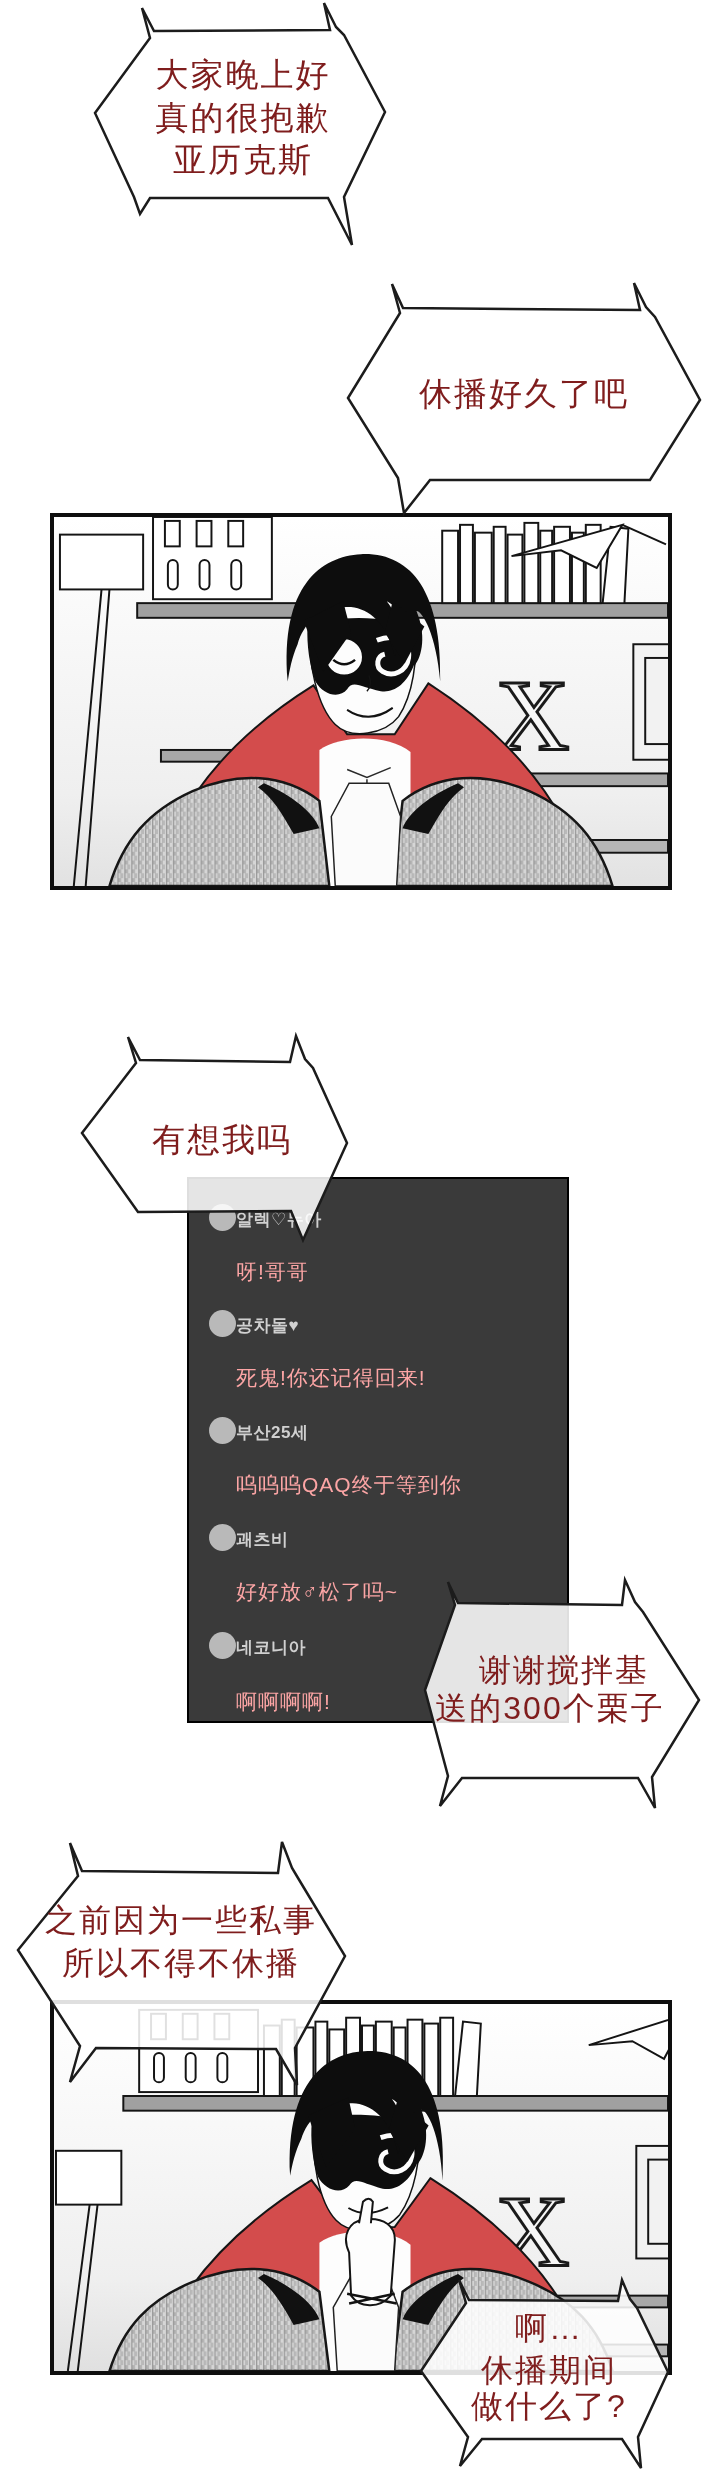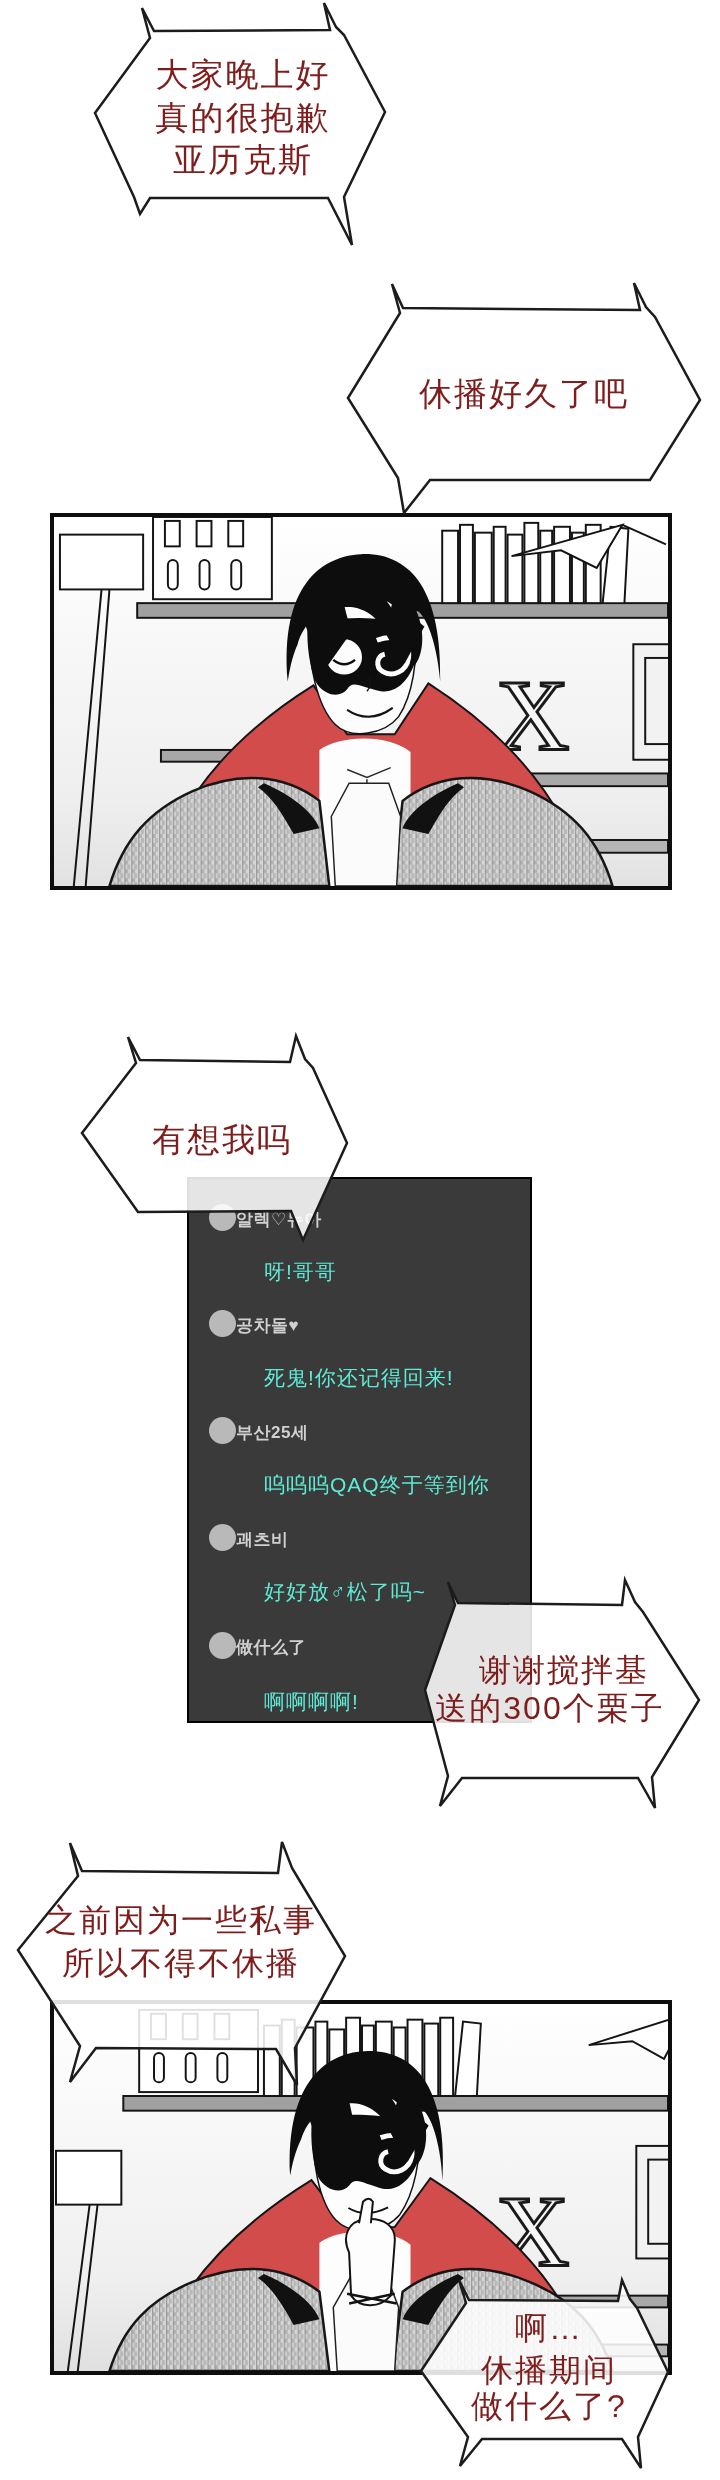--- a/index.html
+++ b/index.html
@@ -2,26 +2,26 @@
 <html><head>
 <meta charset="utf-8">
 <style>
   html,body{margin:0;padding:0;background:#ffffff;}
   .page{position:relative;width:720px;height:2480px;background:#ffffff;overflow:hidden;
         font-family:"Liberation Sans","DejaVu Sans",sans-serif;}
   .panel{position:absolute;box-sizing:border-box;border:4px solid #0e0e0e;background:#fff;overflow:hidden;z-index:1;}
   .panel svg{display:block;width:100%;height:100%;}
   #panel1{left:50px;top:513px;width:622px;height:377px;}
   #panel2{left:50px;top:2000px;width:622px;height:375px;}
-  .chatbox{position:absolute;left:187px;top:1177px;width:345px;height:546px;background:#3a3a3a;
+  .chatbox{position:absolute;left:187px;top:1177px;width:382px;height:546px;background:#3a3a3a;
            border:2px solid #000;box-sizing:border-box;z-index:2;}
   .chat-row{position:absolute;left:0;width:100%;}
   .avatar{position:absolute;left:20px;width:27px;height:27px;border-radius:50%;background:#b9b9b9;}
   .uname{position:absolute;left:47px;top:4px;font-size:17px;font-weight:bold;color:#d0d0d0;letter-spacing:.5px;white-space:nowrap;}
-  .msg{position:absolute;left:47px;font-size:21px;color:#5eead4;letter-spacing:1px;white-space:nowrap;margin-left:28px;}
+  .msg{position:absolute;left:47px;font-size:21px;color:#fca5a5;letter-spacing:1px;white-space:nowrap;}
   #bubble-layer{position:absolute;left:0;top:0;z-index:3;pointer-events:none;}
   #bubble-layer polygon{fill:rgba(255,255,255,0.87);stroke:#1c1c1c;stroke-width:2.5;stroke-linejoin:miter;}
   .bline{position:absolute;transform:translate(-50%,-50%);z-index:4;color:#7f1d1d;white-space:nowrap;
          font-size:33px;letter-spacing:2px;font-weight:500;}
   .bline.sm{font-size:32px;}
 </style>
 </head>
 <body>
 
 <div class="page">
@@ -134,21 +134,21 @@
       <div class="uname">부산25세</div>
       <div class="msg" style="top:54px;">呜呜呜QAQ终于等到你</div>
     </div>
     <div class="chat-row" style="top:345px;">
       <div class="avatar"></div>
       <div class="uname">괘츠비</div>
       <div class="msg" style="top:54px;">好好放♂松了吗~</div>
     </div>
     <div class="chat-row" style="top:453px;">
       <div class="avatar"></div>
-      <div class="uname">做什么了</div>
+      <div class="uname">네코니아</div>
       <div class="msg" style="top:56px;">啊啊啊啊!</div>
     </div>
   </div>
 
   <div class="panel" id="panel2">
     <svg viewBox="0 0 620 375" preserveAspectRatio="none">
       <defs>
         <linearGradient id="wall2" x1="0" y1="0" x2="0" y2="1">
           <stop offset="0" stop-color="#ffffff"></stop>
             <stop offset="0.75" stop-color="#efefef"></stop>

